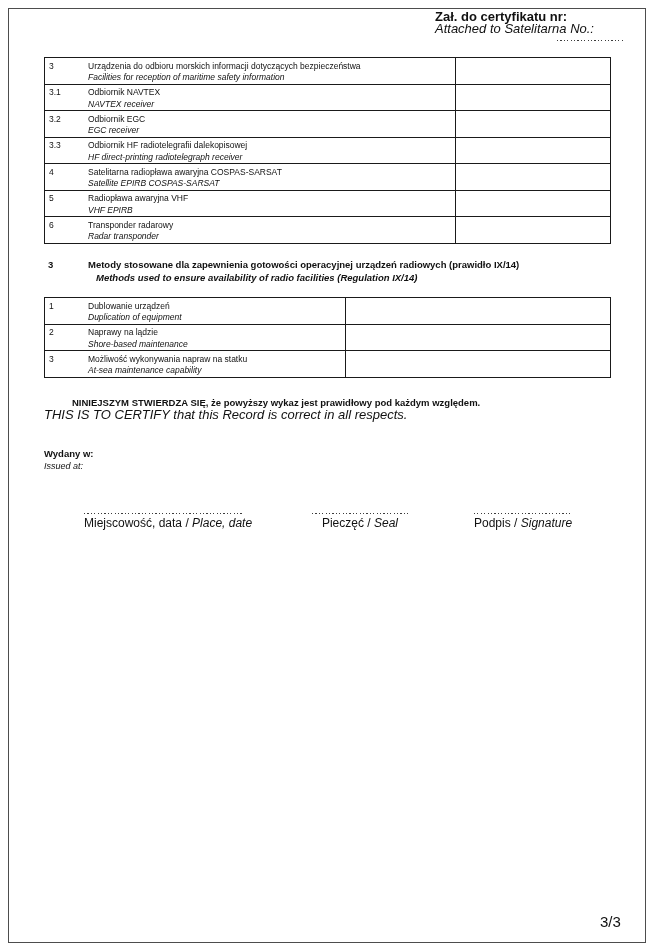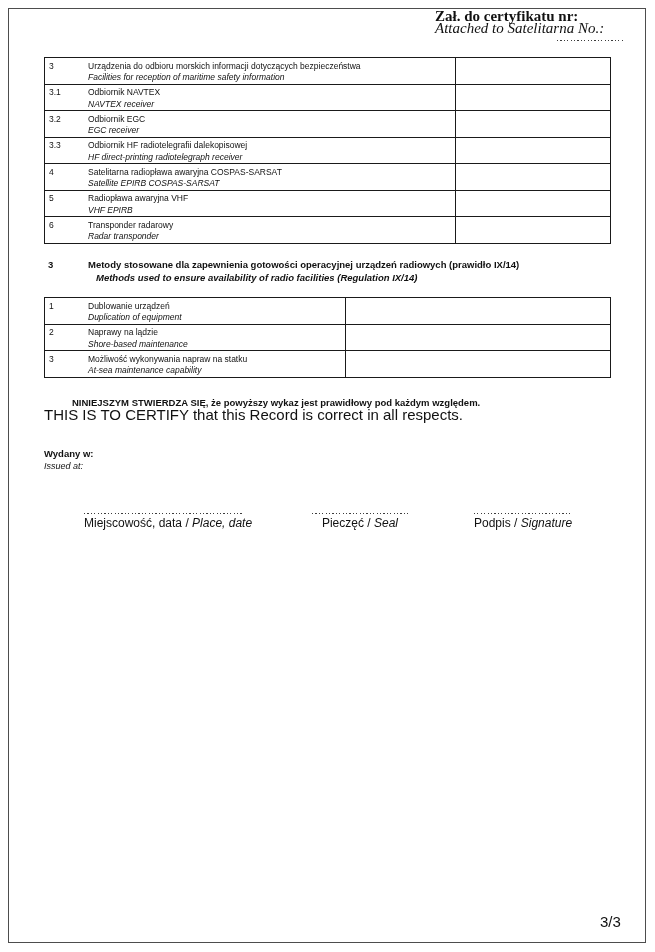--- a/index.html
+++ b/index.html
@@ -18,21 +18,21 @@
     left: 8px; top: 8px; right: 9px; bottom: 9px;
     border: 1.5px solid #4d4d4d;
     pointer-events: none;
   }
   .bold { font-weight: bold; }
   .italic { font-style: italic; }
 
   
   .cert-header {
     position: absolute; left: 435px; top: 11px;
-    font-size: 15px; line-height: 11.5px; width: 200px; font-family: Liberation Serif, serif;
+    font-size: 13px; line-height: 11.5px; width: 200px;
   }
   .hdr-dots {
     position: absolute; left: 122px; top: 19px; width: 68px; height: 11px;
     background-image: repeating-linear-gradient(to right, #3c3c3c 0 1.1px, transparent 1.1px 3.4px);
     background-size: 100% 1.2px; background-position: left bottom; background-repeat: no-repeat;
   }
 
   
   table.doc-table {
     position: absolute; border-collapse: collapse;
@@ -53,21 +53,21 @@
   .section-heading {
     position: absolute; left: 48px; top: 258px; width: 575px;
     display: flex; font-size: 9.5px; line-height: 13px; font-weight: bold;
   }
   .section-heading .sec-num { width: 40px; flex: 0 0 40px; }
   .section-heading .en { font-style: italic; margin-left: 8px; }
 
   
   .certify { position: absolute; left: 44px; top: 397px; width: 575px; line-height: 12px; }
   .certify .pl { font-weight: bold; font-size: 9.5px; padding-left: 28px; }
-  .certify .en { font-size: 15px; }
+  .certify .en { font-style: italic; font-size: 13px; }
 
   
   .issued { position: absolute; left: 44px; top: 448px; line-height: 12px; }
   .issued .pl { font-weight: bold; font-size: 9.5px; }
   .issued .en { font-style: italic; font-size: 9px; }
 
   
   .sig-block { position: absolute; top: 507px; text-align: center; font-size: 12px; }
   .sig-place { left: 84px;  width: 160px; }
   .sig-seal  { left: 312px; width: 96px; }

